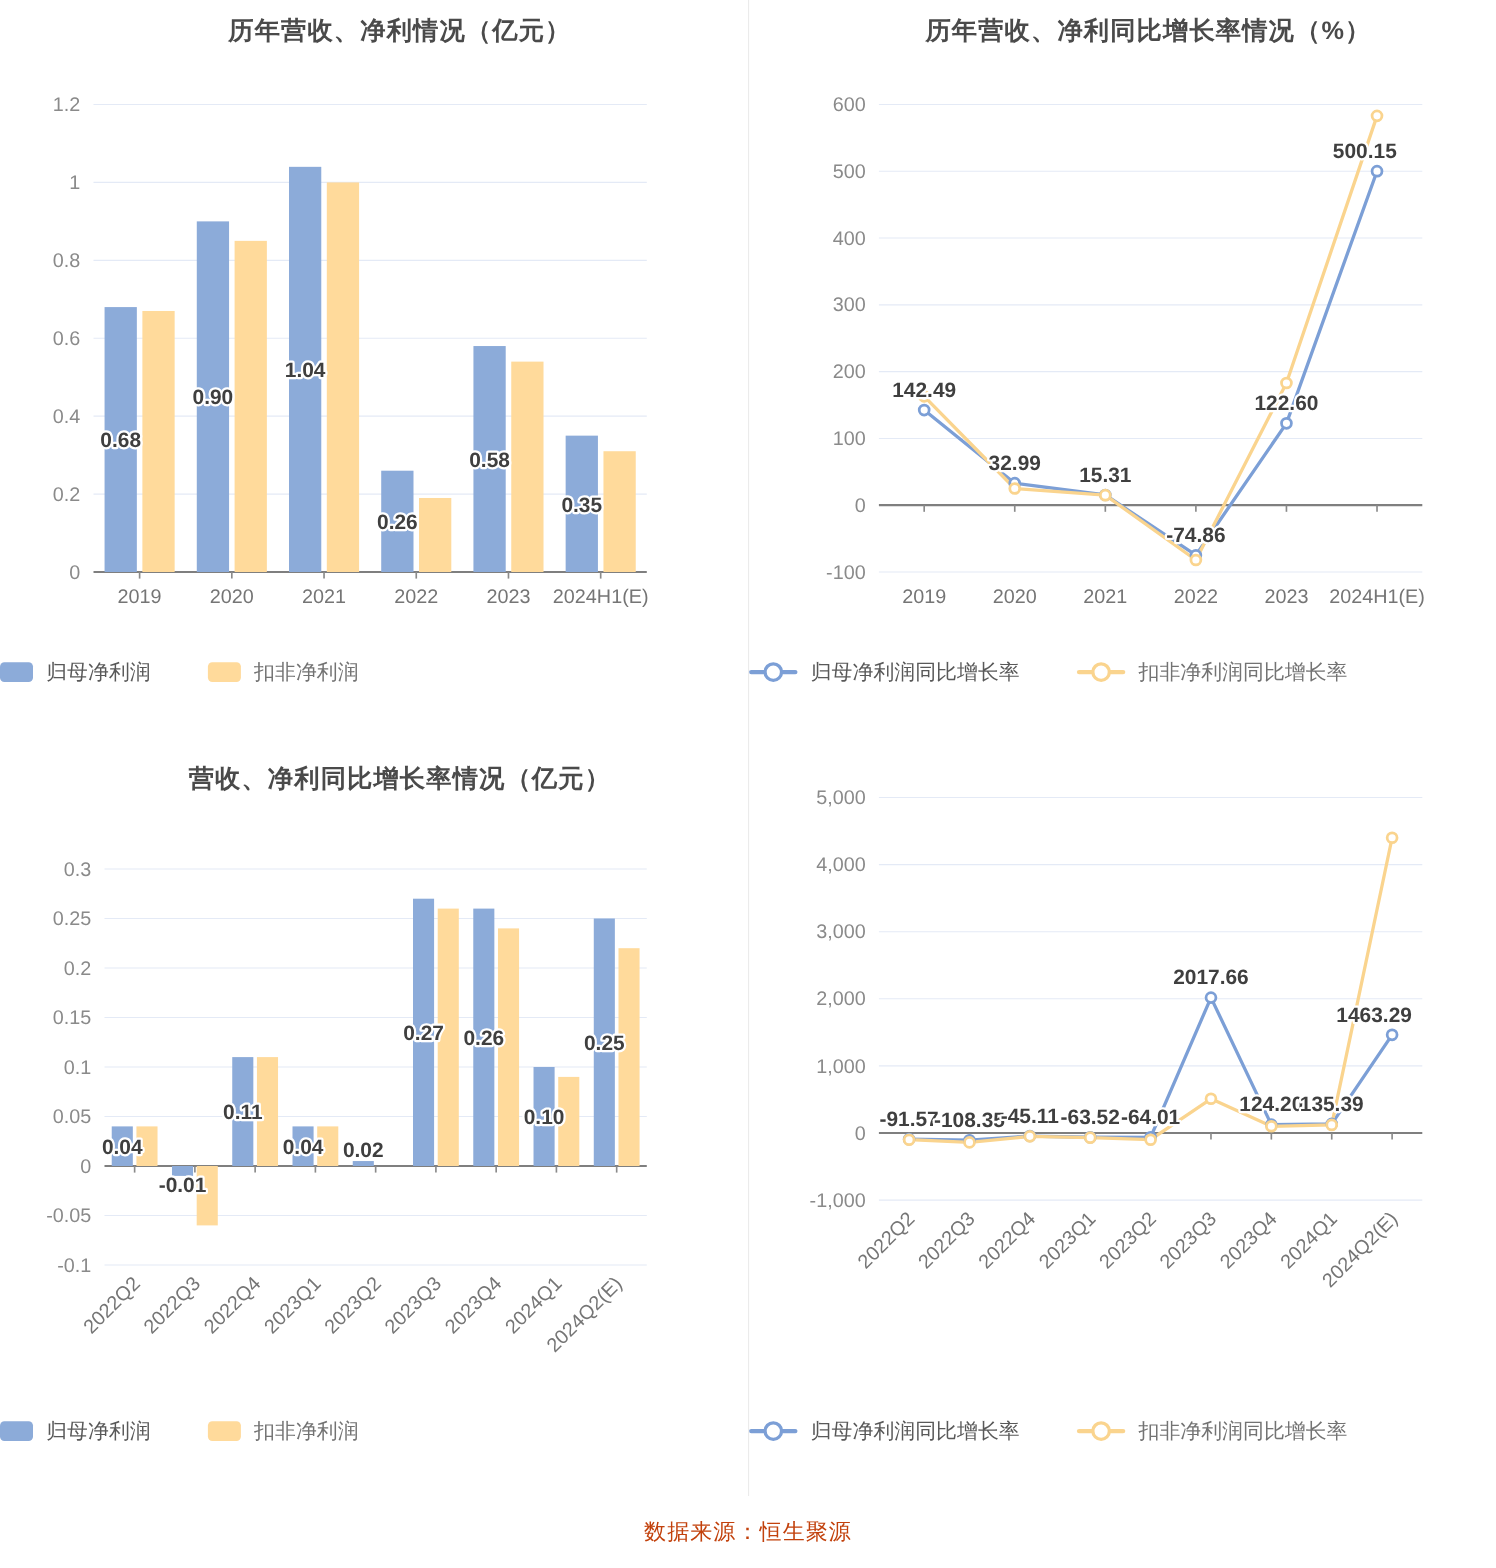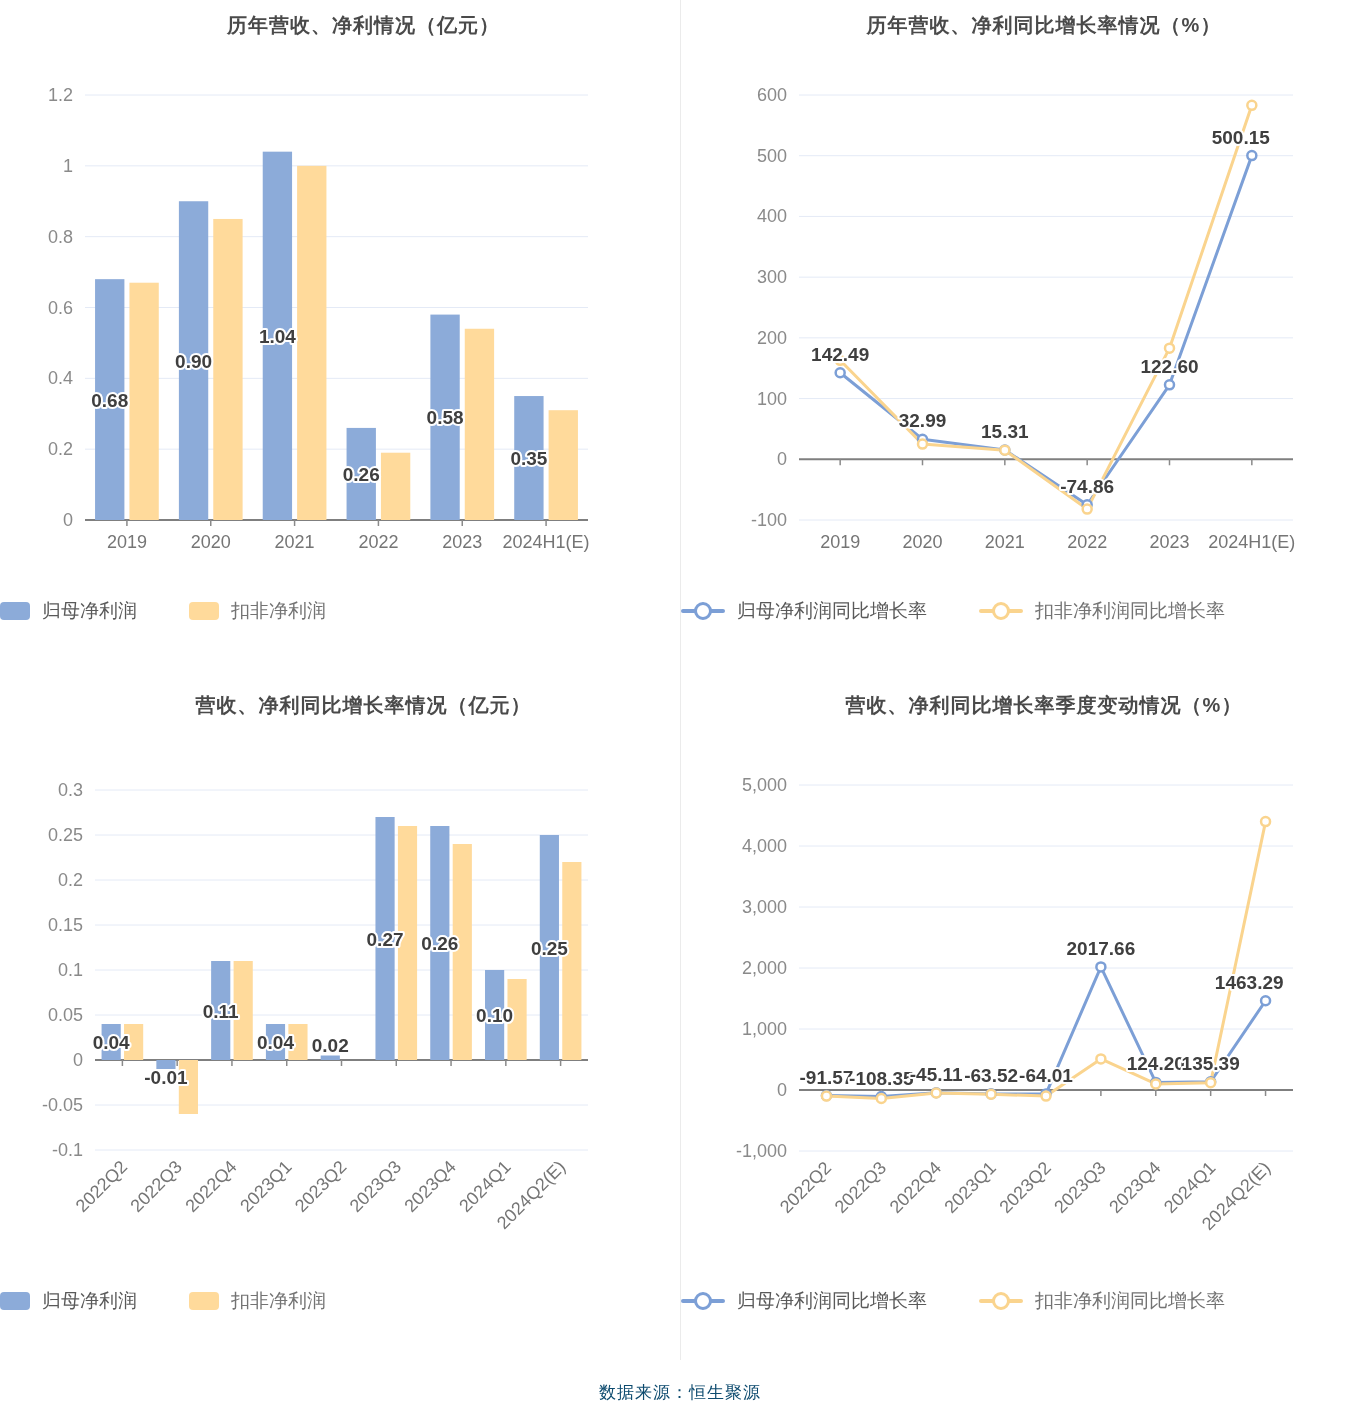--- a/index.html
+++ b/index.html
@@ -1,39 +1,39 @@
 <!DOCTYPE html>
 <html><head>
 <meta charset="utf-8">
 <style>
   html,body{margin:0;padding:0;background:#ffffff;}
   body{width:1360px;height:1425px;font-family:"Liberation Sans","DejaVu Sans",sans-serif;}
   .grid{display:grid;grid-template-columns:680px 680px;grid-template-rows:680px 680px;}
   .panel{position:relative;width:680px;height:680px;box-sizing:border-box;background:#fff;}
   .panel.right{border-left:1px solid #ebebeb;}
   .chart-title{margin:0;height:48px;padding-top:12px;text-align:center;
-    font-size:20px;font-weight:700;color:#4a4a4a;letter-spacing:1px;padding-left:47px;}
+    font-size:23px;font-weight:700;color:#4a4a4a;letter-spacing:1px;padding-left:47px;}
   svg.chart{display:block;}
   svg .tick{font-size:18px;fill:#8a8a8a;font-family:"Liberation Sans","DejaVu Sans",sans-serif;}
   svg .xtick{fill:#757575;}
   svg .vlabel{font-size:19px;font-weight:600;fill:#3f3f3f;stroke:#ffffff;stroke-width:4px;
     paint-order:stroke;stroke-linejoin:round;font-family:"Liberation Sans","DejaVu Sans",sans-serif;}
   .legend{position:absolute;left:0;right:0;display:flex;align-items:center;gap:52px;}
   .legend.top-row{top:598px;}
   .legend.bottom-row{top:608px;}
   .legend-item{display:flex;align-items:center;gap:12px;cursor:pointer;}
   .legend-label{font-size:19px;}
   .legend-label.l1{color:#595959;}
   .legend-label.l2{color:#737373;}
   .marker-bar{display:inline-block;width:30px;height:18px;border-radius:4px;background:#ccc;}
   .marker-line{display:inline-block;position:relative;width:44px;height:4px;border-radius:2px;background:#ccc;}
   .marker-line .ring{position:absolute;left:50%;top:50%;transform:translate(-50%,-50%);
     width:12px;height:12px;border-radius:50%;background:#fff;border:3px solid #ccc;}
   .footer{height:65px;display:flex;align-items:center;justify-content:center;
-    font-size:17px;color:#0c4a6e;letter-spacing:1px;}
+    font-size:20px;color:#c2410c;letter-spacing:1px;}
 </style>
 </head>
 <body>
 
 <div class="grid">
 
   <section class="panel">
     <h2 class="chart-title">历年营收、净利情况（亿元）</h2>
     <svg class="chart" width="680" height="520" viewBox="0 0 680 520">
         <text x="73" y="466" text-anchor="end" class="tick">0</text>
@@ -233,21 +233,20 @@
         <span class="legend-label l1">归母净利润</span>
       </div>
       <div class="legend-item">
         <span class="marker-bar" style="background: rgb(255, 218, 155);"></span>
         <span class="legend-label l2">扣非净利润</span>
       </div>
     </div>
   </section>
 
   <section class="panel right">
-    <h2 class="chart-title">营收、净利同比增长率季度变动情况（%）</h2>
     <svg class="chart" width="680" height="560" viewBox="0 0 680 560">
         <line x1="118" x2="612" y1="411" y2="411" stroke="#e4eaf6" stroke-width="1"></line>
         <text x="106" y="417" text-anchor="end" class="tick">-1,000</text>
         <text x="106" y="356" text-anchor="end" class="tick">0</text>
         <line x1="118" x2="612" y1="289" y2="289" stroke="#e4eaf6" stroke-width="1"></line>
         <text x="106" y="295" text-anchor="end" class="tick">1,000</text>
         <line x1="118" x2="612" y1="228" y2="228" stroke="#e4eaf6" stroke-width="1"></line>
         <text x="106" y="234" text-anchor="end" class="tick">2,000</text>
         <line x1="118" x2="612" y1="167" y2="167" stroke="#e4eaf6" stroke-width="1"></line>
         <text x="106" y="173" text-anchor="end" class="tick">3,000</text>

